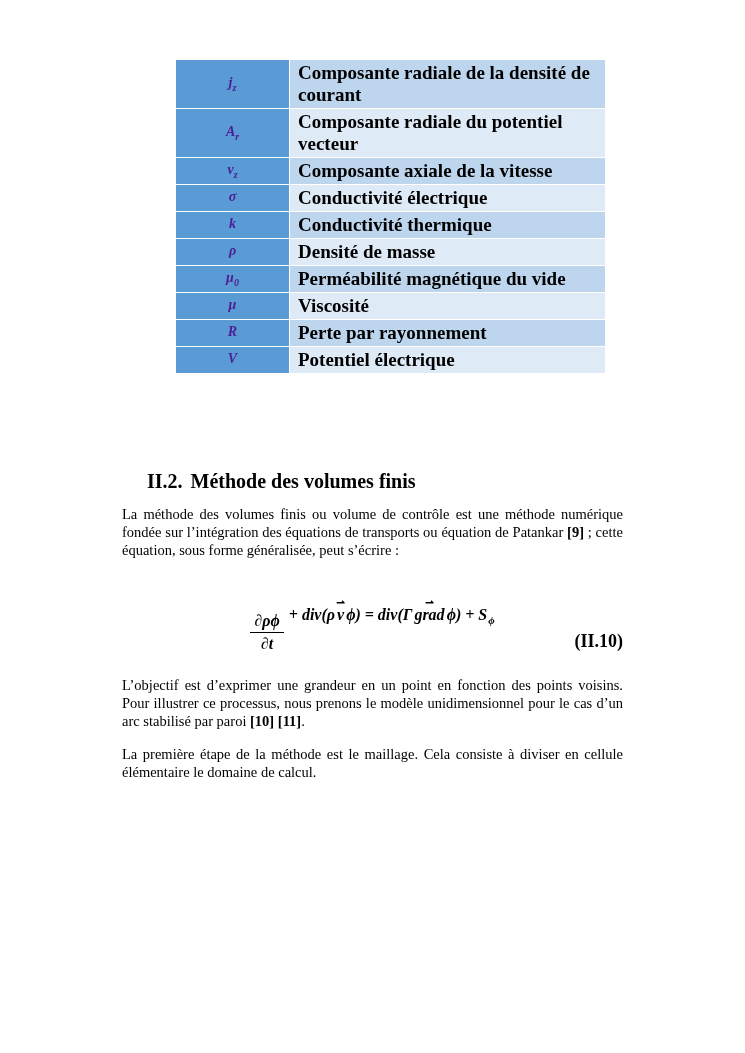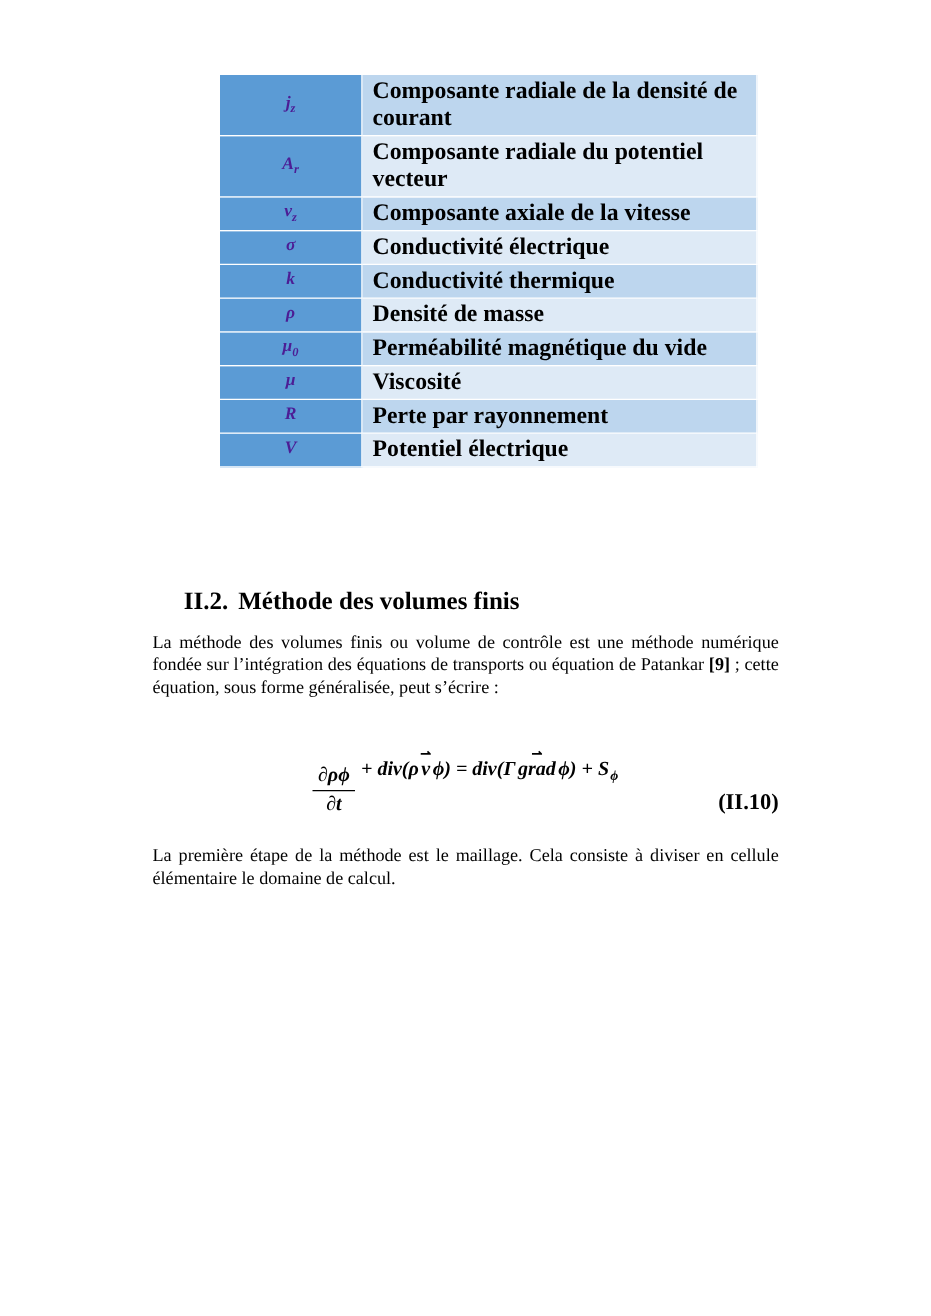--- a/index.html
+++ b/index.html
@@ -170,19 +170,22 @@
     </p>
 
     <div class="equation">
       <span class="frac">
         <span class="num">∂ρϕ</span>
         <span class="den">∂t</span>
       </span><span class="eq-part">+ div(ρ</span><span class="vec eq-part">v</span><span class="eq-part">ϕ) = div(Γ</span><span class="vec eq-part">grad</span><span class="eq-part">ϕ) + S</span><sub>ϕ</sub>
       <span class="eq-label">(II.10)</span>
     </div>
 
+    <p class="body-par">
+      <span>L’objectif est d’exprimer une grandeur en un point en fonction des points voisins. Pour illustrer ce processus, nous prenons le modèle unidimensionnel pour le cas d’un arc stabilisé par paroi </span><span class="ref">[10] [11]</span><span>.</span>
+    </p>
 
     <p class="body-par">La première étape de la méthode est le maillage. Cela consiste à diviser en cellule élémentaire le domaine de calcul.</p>
 
   </div>
 
 
 </div>
 
 </body></html>

